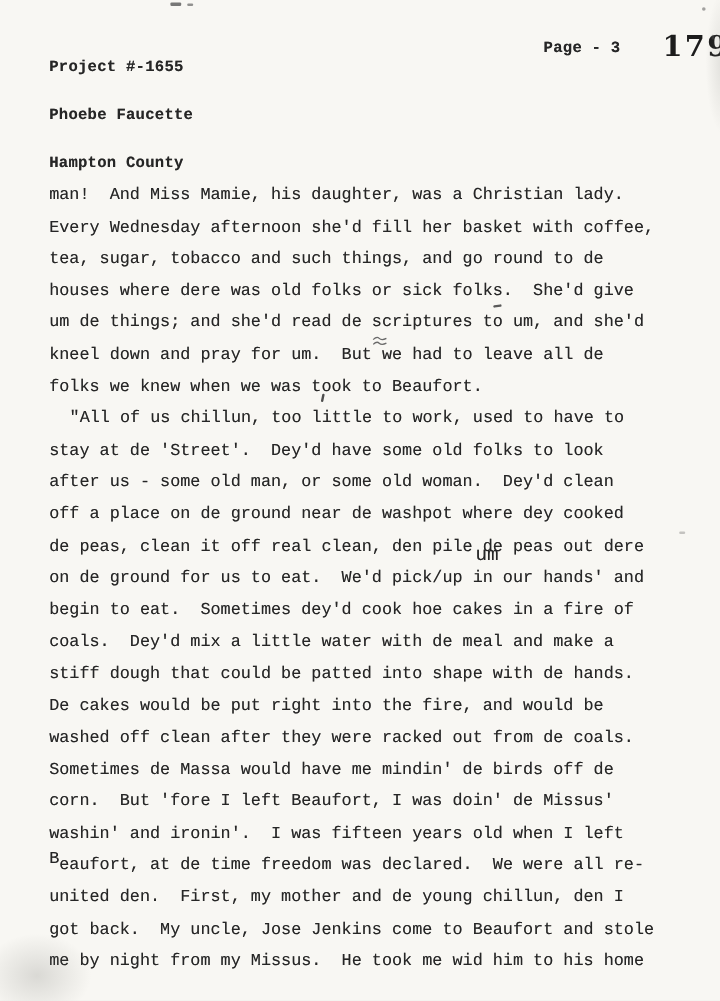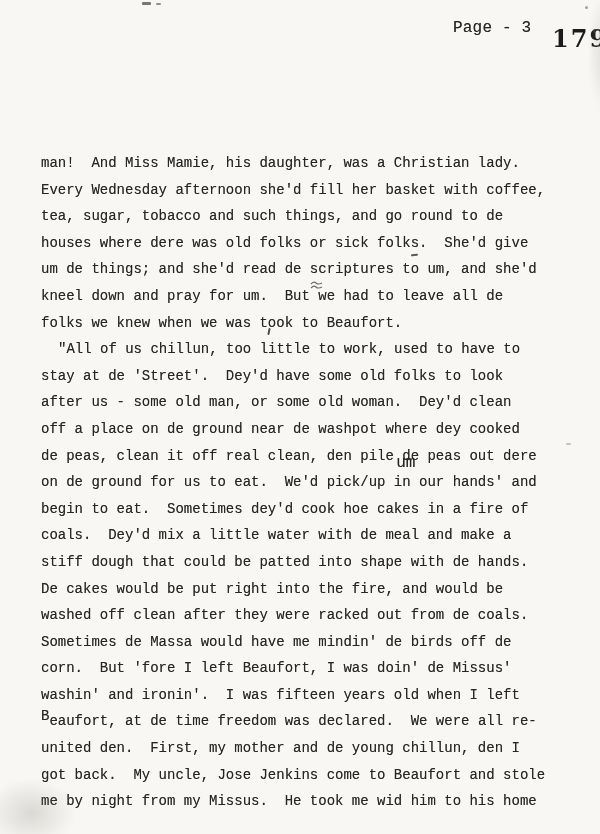--- a/index.html
+++ b/index.html
@@ -11,22 +11,22 @@
     color:#262626;
   }
   
   .header-block{
     position:absolute;left:41px;top:23px;
     font-size:13px;line-height:13.2px;font-weight:700;letter-spacing:0.2px;
     white-space:pre;
     text-shadow:0 0 0.4px rgba(40,40,40,0.55);
   }
   .page-label{
-    position:absolute;left:453px;top:19px;
-    font-size:16px;font-weight:400;letter-spacing:0.2px;white-space:pre;
+    position:absolute;left:453px;top:32px;
+    font-size:13px;font-weight:700;letter-spacing:0.2px;white-space:pre;
     text-shadow:0 0 0.4px rgba(40,40,40,0.55);
   }
   .stamp-number{
     position:absolute;left:540px;top:24px;
     font-family:"DejaVu Serif",serif;font-weight:700;
     font-size:24px;letter-spacing:2px;color:#1c1c1c;margin-left:12px;
   }
   
   .doc-text{
     position:absolute;left:41px;top:150px;width:540px;
@@ -59,20 +59,25 @@
   .corner-blob2{
     position:absolute;left:588px;top:-8px;width:30px;height:120px;
     background:radial-gradient(closest-side,rgba(110,110,105,0.18),rgba(110,110,105,0.0));
   }
 </style>
 </head>
 <body>
 
 <div class="page">
 
+  <div class="header-block">
+    <div>Project #-1655</div>
+    <div>Phoebe Faucette</div>
+    <div>Hampton County</div>
+  </div>
 
   <div class="page-label">Page - 3</div>
   <div class="stamp-number">179</div>
 
   <div class="doc-text"><div class="tline">man!  And Miss Mamie, his daughter, was a Christian lady.</div><div class="tline">Every Wednesday afternoon she'd fill her basket with coffee,</div><div class="tline">tea, sugar, tobacco and such things, and go round to de</div><div class="tline">houses where dere was old folks or sick folks.  She'd give</div><div class="tline">um de things; and she'd read de scriptures to um, and she'd<span class="mark mark-squiggle" style="left: 32ch;"><svg width="13" height="9" viewBox="0 0 13 9">
             <path d="M1 3 Q4 0 6 2 T12 2" fill="none" stroke="#6a6a6a" stroke-width="1.1"></path>
             <path d="M1 7 Q4 4 6 6 T12 6" fill="none" stroke="#6a6a6a" stroke-width="1.1"></path>
           </svg></span><span class="mark mark-dash" style="left: 44ch;"></span></div><div class="tline">kneel down and pray for um.  But we had to leave all de</div><div class="tline">folks we knew when we was took to Beaufort.<span class="mark mark-tick" style="left: 27ch;"></span></div><div class="tline indent">"All of us chillun, too little to work, used to have to</div><div class="tline">stay at de 'Street'.  Dey'd have some old folks to look</div><div class="tline">after us - some old man, or some old woman.  Dey'd clean</div><div class="tline">off a place on de ground near de washpot where dey cooked</div><div class="tline">de peas, clean it off real clean, den pile de peas out dere</div><div class="tline">on de ground for us to eat.  We'd pick/up in our hands' and<span class="insertion" style="left: 37ch;">um</span></div><div class="tline">begin to eat.  Sometimes dey'd cook hoe cakes in a fire of</div><div class="tline">coals.  Dey'd mix a little water with de meal and make a</div><div class="tline">stiff dough that could be patted into shape with de hands.</div><div class="tline">De cakes would be put right into the fire, and would be</div><div class="tline">washed off clean after they were racked out from de coals.</div><div class="tline">Sometimes de Massa would have me mindin' de birds off de</div><div class="tline">corn.  But 'fore I left Beaufort, I was doin' de Missus'</div><div class="tline">washin' and ironin'.  I was fifteen years old when I left</div><div class="tline"><span class="raised">B</span>eaufort, at de time freedom was declared.  We were all re-</div><div class="tline">united den.  First, my mother and de young chillun, den I</div><div class="tline">got back.  My uncle, Jose Jenkins come to Beaufort and stole</div><div class="tline">me by night from my Missus.  He took me wid him to his home</div></div>
 
   <div class="speck s1"></div>

